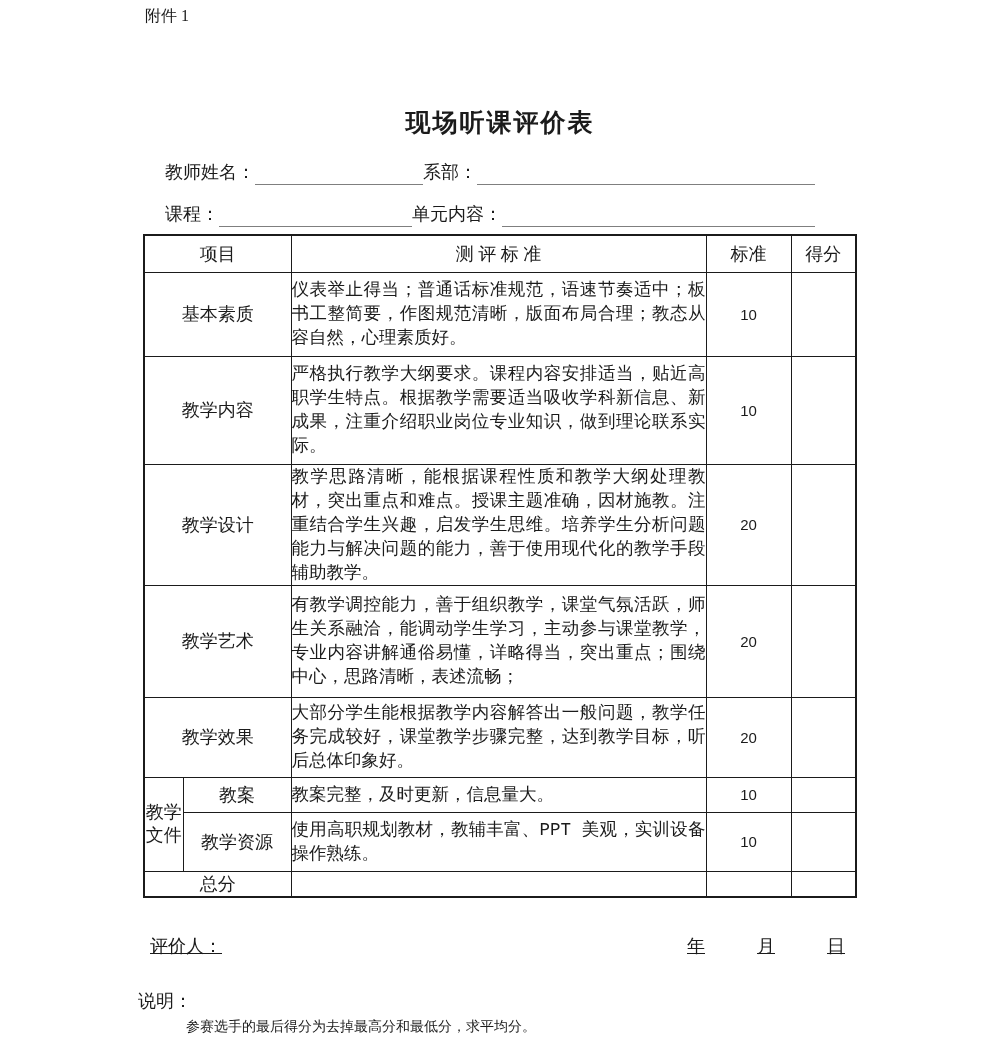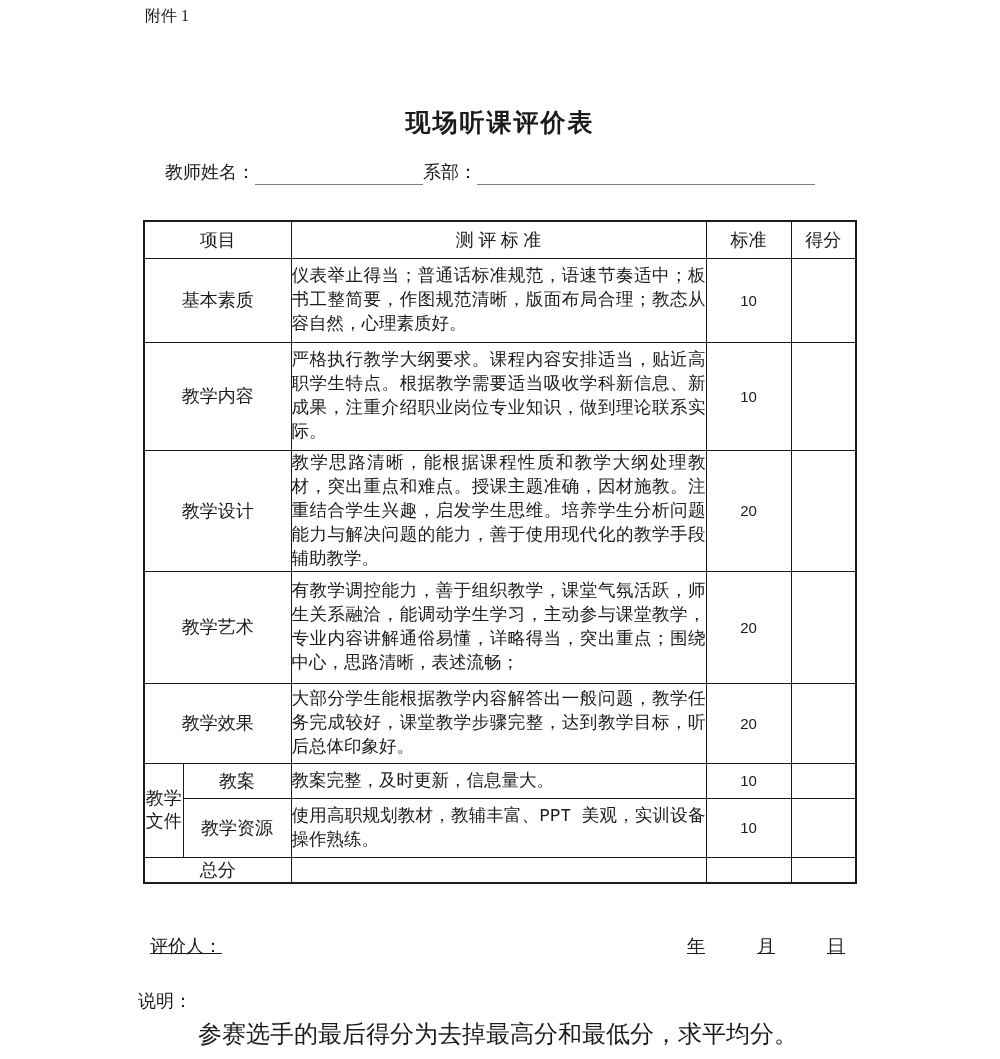--- a/index.html
+++ b/index.html
@@ -43,21 +43,21 @@
   .uline {
     border-bottom: 1px solid #7f7f7f;
     height: 24px;
   }
   .u-teacher { width: 168px; }
   .u-course  { width: 193px; }
   .u-flex    { flex: 1; }
 
   table.eval {
     position: absolute;
-    left: 143px; top: 220px;
+    left: 143px; top: 234px;
     width: 712px;
     border-collapse: collapse;
     table-layout: fixed;
     border: 2px solid #1b1b1b;
   }
   table.eval td, table.eval th {
     border: 1.5px solid #1b1b1b;
     padding: 0;
     vertical-align: middle;
     font-weight: normal;
@@ -100,38 +100,43 @@
   }
   .date-group { display: flex; gap: 52px; }
   .note-title {
     position: absolute;
     left: 138px; top: 989px;
     font-size: 18px;
   }
   .note-text {
     position: absolute;
     left: 186px; top: 1018px;
-    font-size: 24px;
-    margin-left: 12px;
+    font-size: 14px;
   }
 </style>
 </head>
 <body>
 
 <div class="page">
 
   <div class="attachment">附件 1</div>
 
   <div class="doc-title">现场听课评价表</div>
 
   <div class="fields">
     <div class="field-line">
       <span class="field-label">教师姓名：</span>
         <span class="uline u-teacher"></span>
         <span class="field-label">系部：</span>
+        <span class="uline u-flex"></span>
+    </div>
+    <div class="field-line">
+      <span class="field-label">课程：</span>
+        <span class="uline u-course"></span>
+        <span class="field-label">单元内容：</span>
         <span class="uline u-flex"></span>
     </div>
   </div>
 
   <table class="eval">
     <colgroup>
       <col style="width:39px">
         <col style="width:108px">
         <col style="width:415px">
         <col style="width:85px">

